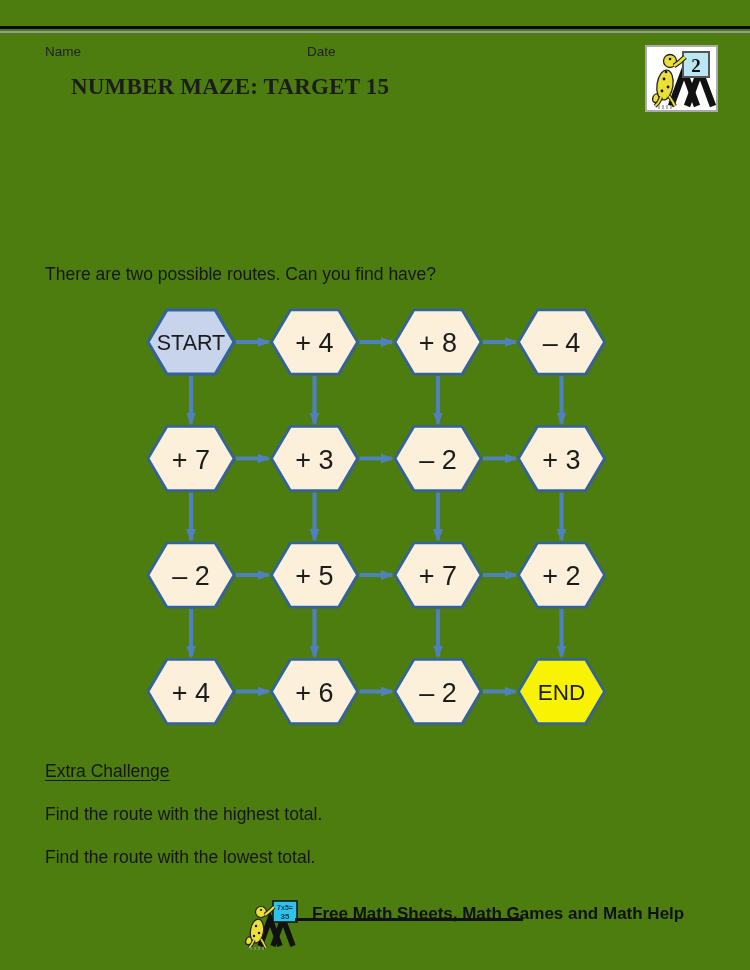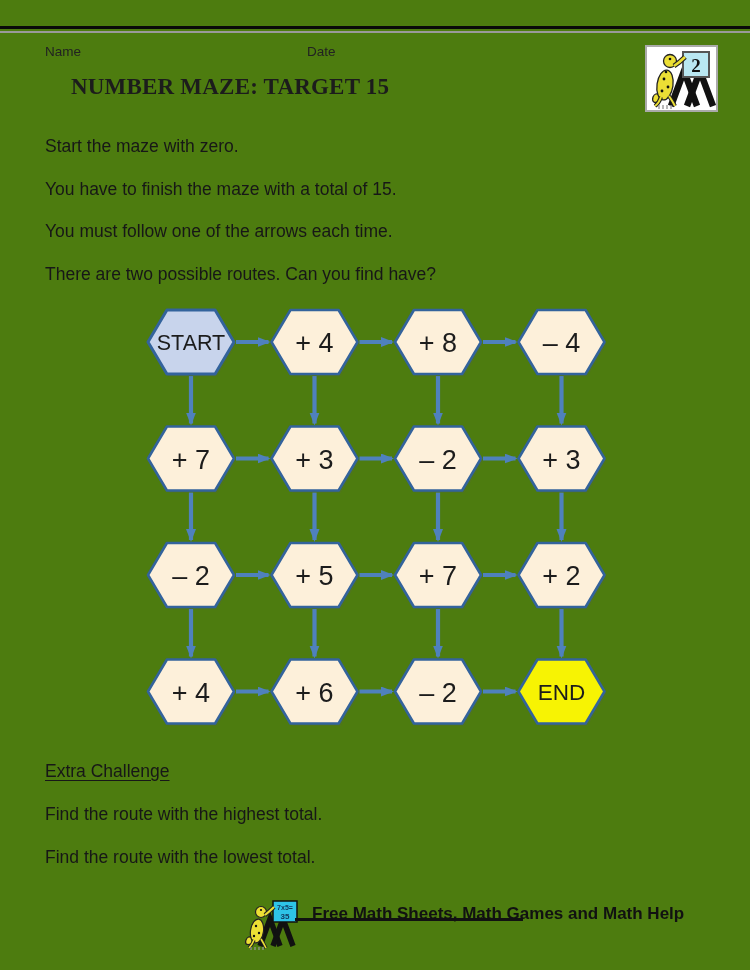--- a/index.html
+++ b/index.html
@@ -84,23 +84,20 @@
             <line x1="16" y1="58" x2="16" y2="62"></line>
           <line x1="20" y1="58" x2="20" y2="62"></line>
             <line x1="24" y1="58" x2="24" y2="62"></line>
         </g>
       </g>
     </svg>
   </div>
 
   <div class="page-title">NUMBER MAZE: TARGET 15</div>
 
-  <div class="instr instr1">Start the maze with zero.</div>
-  <div class="instr instr2">You have to finish the maze with a total of 15.</div>
-  <div class="instr instr3">You must follow one of the arrows each time.</div>
   <div class="instr instr4">There are two possible routes. Can you find have?</div>
 
   <div class="maze-wrap">
     <svg id="maze-svg" width="560" height="450" viewBox="0 0 560 450">
         <defs>
           <marker id="arrowhead" markerUnits="userSpaceOnUse" markerWidth="14" markerHeight="12" refX="11" refY="5" orient="auto">
             <path d="M0,0 L13,5 L0,10 Z" fill="#4f81bd"></path>
           </marker>
         </defs>
         <line x1="139" y1="47" x2="171.5" y2="47" stroke="#4f81bd" stroke-width="4.2" marker-end="url(#arrowhead)"></line>

